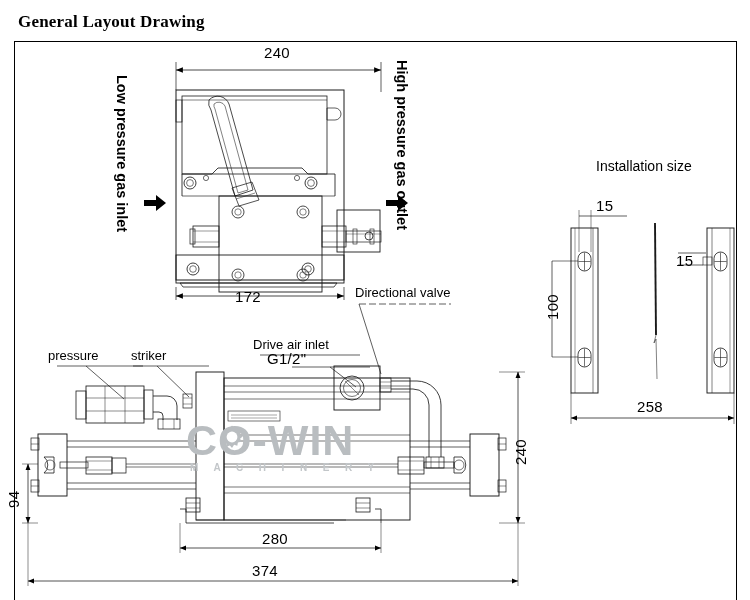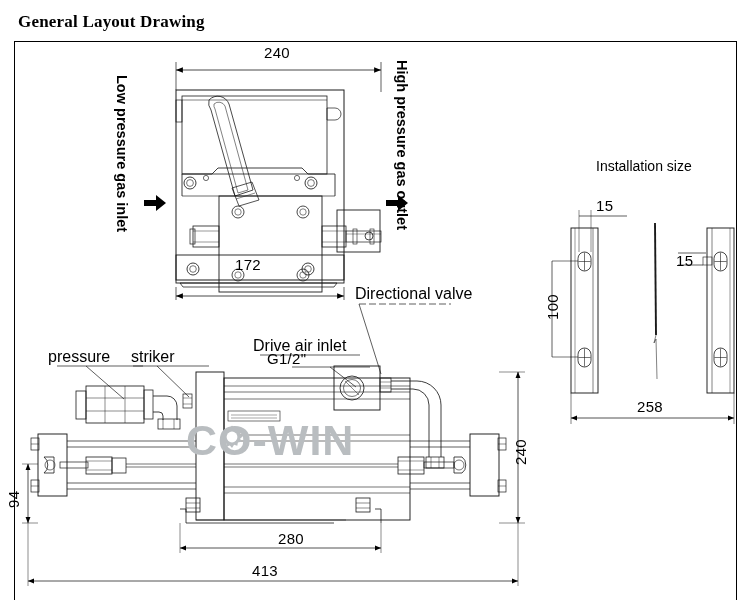--- a/index.html
+++ b/index.html
@@ -52,21 +52,21 @@
     white-space: nowrap;
     font-family: "Liberation Sans", sans-serif;
     color: #000;
   }
 
   .dim-text {
     font-size: 15px;
     letter-spacing: 0.3px;
   }
   .callout-text {
-    font-size: 16px;
+    font-size: 13px;
   }
   .side-text {
     font-size: 14.5px;
     font-weight: bold;
   }
   .rot-cw {
     transform: rotate(90deg);
     transform-origin: left top;
   }
   .rot-ccw {
@@ -382,43 +382,44 @@
       <path d="M260,355 h100" stroke-width="0.7"></path>
       <path d="M292,367 h78" stroke-width="0.7"></path>
       <path d="M330,367 l26,20" stroke-width="0.7"></path>
       <path d="M359,304 h92" stroke-width="0.7" stroke-dasharray="7 3"></path>
       <path d="M359,304 l22,70" stroke-width="0.7"></path>
     </g>
   </g>
 </svg>
 
 <div class="label dim-text" style="left:264px; top:44px;">240</div>
-<div class="label dim-text" style="left:235px; top:256px;">172</div>
+<div class="label dim-text" style="left:235px; top:288px;">172</div>
 
 <div class="label side-text rot-cw" style="left:130px; top:75px;">Low pressure gas inlet</div>
 <div class="label side-text rot-cw" style="left:410px; top:60px;">High pressure gas outlet</div>
 
 <div class="label callout-text" style="left:596px; top:158px; font-size:14px;">Installation size</div>
 <div class="label dim-text" style="left:596px; top:197px;">15</div>
 <div class="label dim-text" style="left:676px; top:252px;">15</div>
 <div class="label dim-text rot-ccw" style="left:544px; top:320px;">100</div>
 <div class="label dim-text" style="left:637px; top:398px;text-align:center;">258</div>
 
 <div class="label callout-text" style="left:48px; top:348px;">pressure</div>
 <div class="label callout-text" style="left:131px; top:348px;">striker</div>
 <div class="label callout-text" style="left:253px; top:337px;">Drive air inlet</div>
 <div class="label dim-text" style="left:267px; top:350px;">G1/2"</div>
 <div class="label callout-text" style="left:355px; top:285px;">Directional valve</div>
 
 <div class="label dim-text rot-ccw" style="left:5px; top:508px;">94</div>
 <div class="label dim-text rot-ccw" style="left:512px; top:465px;">240</div>
-<div class="label dim-text" style="left:262px; top:530px;margin-left:16px;">280</div>
-<div class="label dim-text" style="left:252px; top:562px;">413</div>
+<div class="label dim-text" style="left:262px; top:530px;">280</div>
+<div class="label dim-text" style="left:252px; top:562px;">374</div>
 
 <div id="watermark">
   <div class="wm-main">CO-WIN</div>
   <svg class="wm-gear" width="30" height="30" viewBox="0 0 30 30">
     <g fill="#b9bdc0">
       <path d="M15 1.6l2.1 2.6 3.2-1 .6 3.3 3.3.7-1 3.2 2.6 2.1-2.6 2.1 1 3.2-3.3.7-.6 3.3-3.2-1L15 24l-2.1-2.6-3.2 1-.6-3.3-3.3-.7 1-3.2L4.2 13l2.6-2.1-1-3.2 3.3-.7.6-3.3 3.2 1z"></path>
     </g>
     <circle cx="15" cy="13" r="5.4" fill="#ffffff"></circle>
   </svg>
+  <div class="wm-sub">M A C H I N E R Y</div>
 </div>
 
 </body></html>

